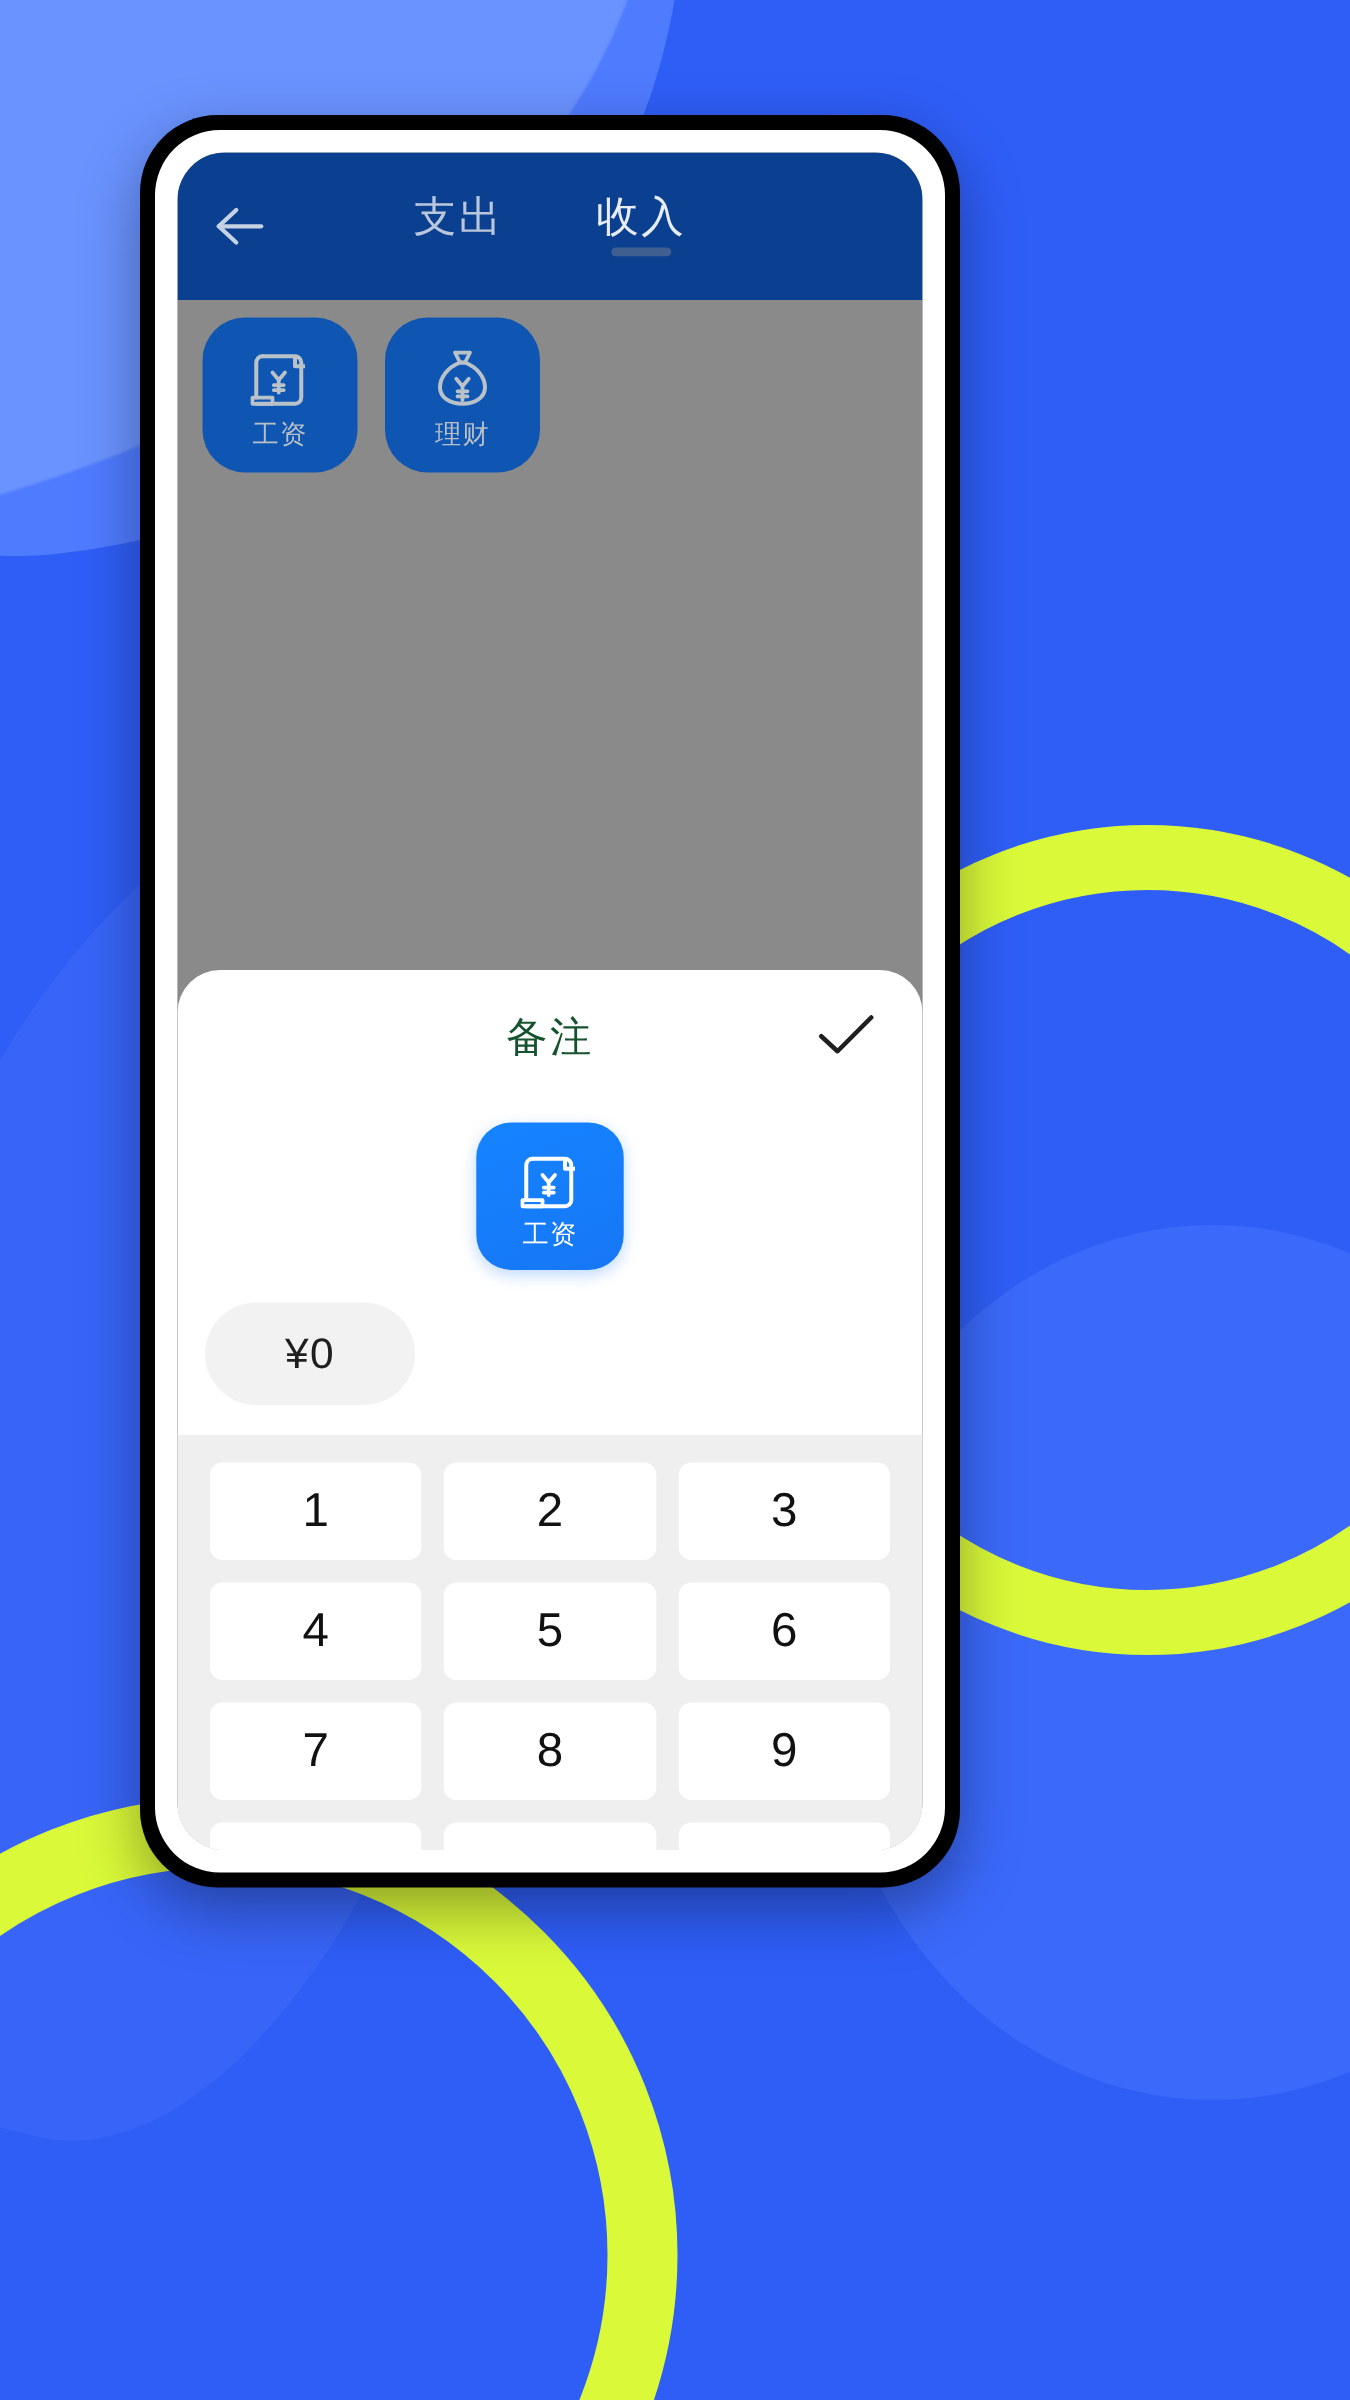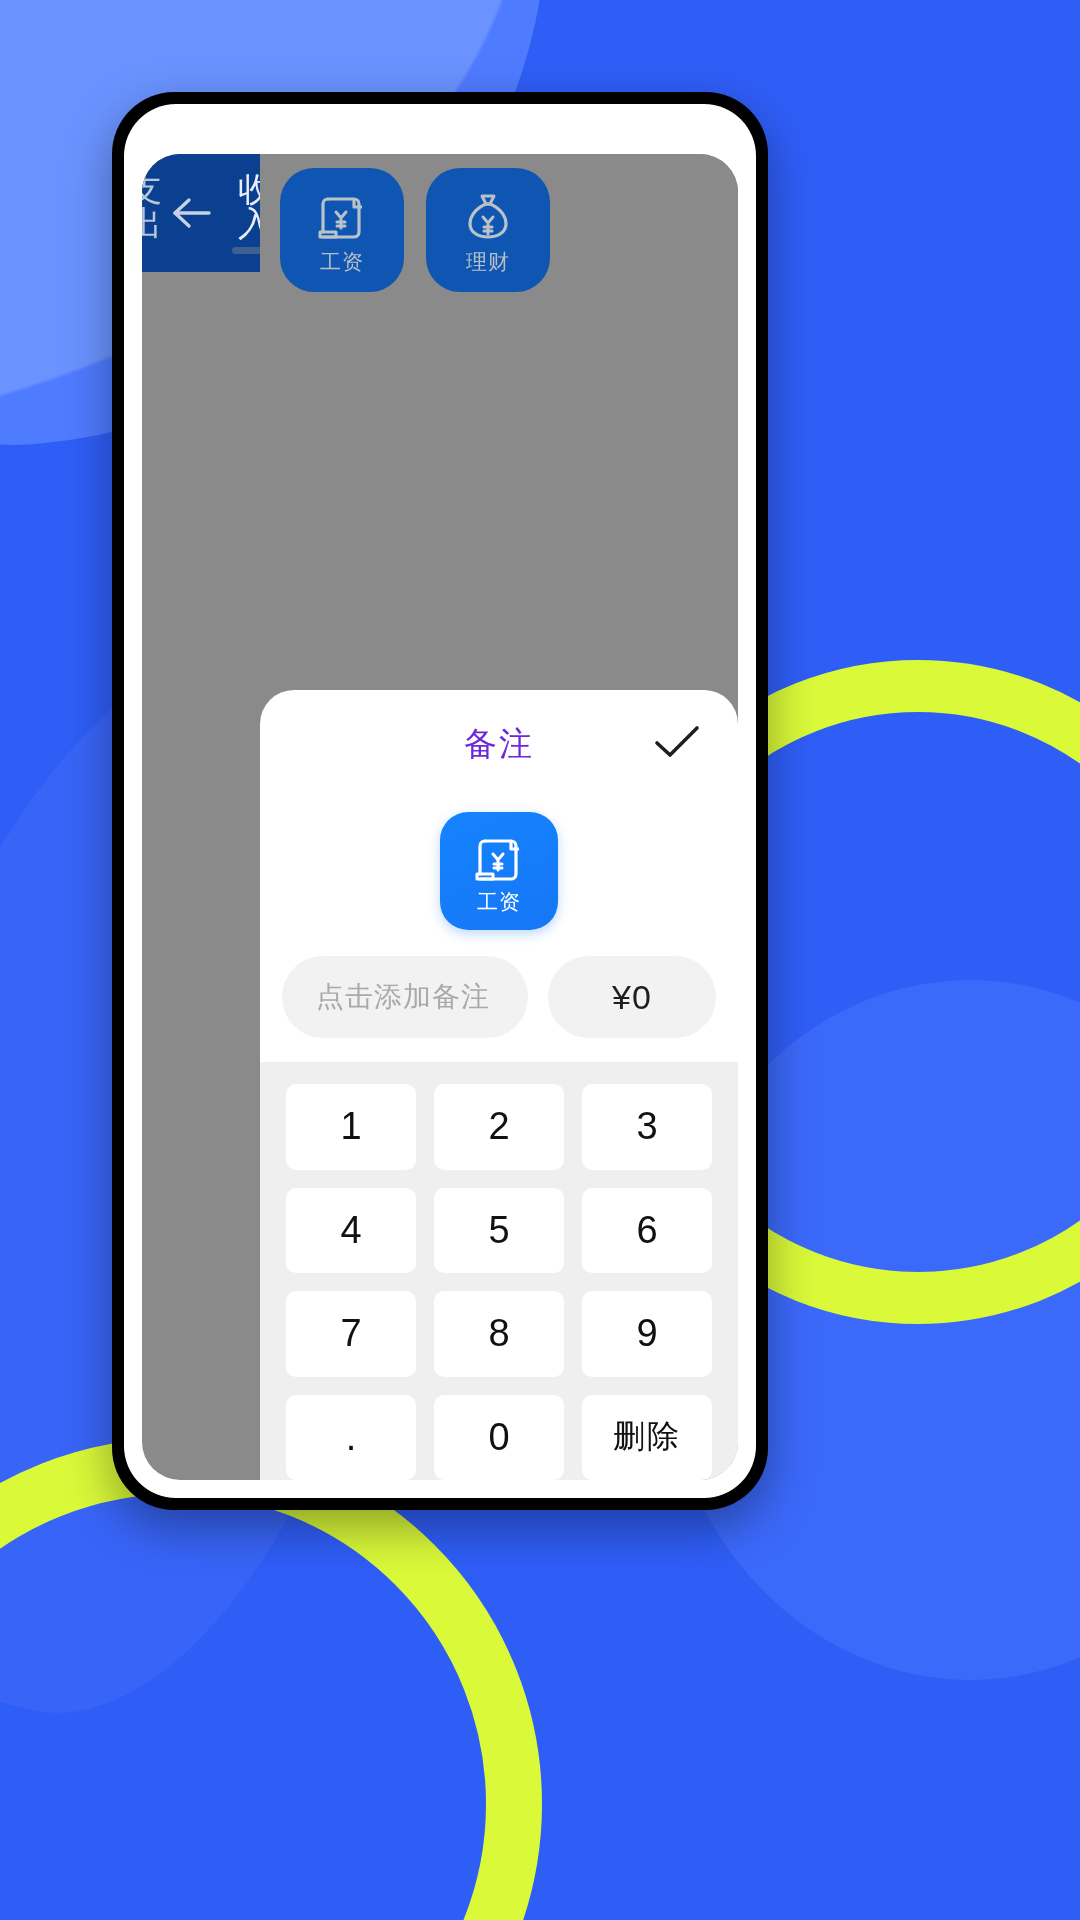--- a/index.html
+++ b/index.html
@@ -51,21 +51,21 @@
     position:absolute;left:112px;top:92px;width:656px;height:1418px;
     background:#000;border-radius:62px;
     box-shadow:0 18px 48px rgba(0,0,0,.35);
   }
   .phone-inner{
     position:absolute;inset:12px;background:#fff;border-radius:52px;overflow:hidden;
   }
   .screen{
     position:absolute;left:18px;right:18px;top:18px;bottom:18px;
     background:#8a8a8a;border-radius:38px;overflow:hidden;
-    display:flex;flex-direction:row;margin-top:32px;
+    display:flex;flex-direction:column;
   }
 
   
   .appbar{
     background:#0b3f8f;height:118px;flex:0 0 118px;
     position:relative;display:flex;align-items:center;
   }
   .back-btn{
     position:absolute;left:26px;top:50%;transform:translateY(-50%);
     width:48px;height:48px;display:flex;align-items:center;justify-content:center;
@@ -104,21 +104,21 @@
   
   .sheet{
     position:absolute;left:0;right:0;bottom:0;top:536px;
     background:#fff;border-radius:34px 34px 0 0;
     display:flex;flex-direction:column;
   }
   .sheet-head{
     position:relative;height:108px;flex:0 0 108px;
     display:flex;align-items:center;justify-content:center;
   }
-  .sheet-title{font-size:33px;color:#6d28d9;letter-spacing:2px;}
+  .sheet-title{font-size:33px;color:#14532d;letter-spacing:2px;}
   .confirm-btn{
     position:absolute;right:34px;top:50%;transform:translateY(-50%);
     width:54px;height:54px;display:flex;align-items:center;justify-content:center;
     cursor:pointer;
   }
 
   .selected-wrap{
     display:flex;justify-content:center;align-items:center;
     padding:14px 0 26px 0;
   }
@@ -249,23 +249,20 @@
                   <path d="M43 10v8h8" stroke="#ffffff" stroke-width="3.2" stroke-linejoin="round"></path>
                   <path d="M9 43h16v5H9z" stroke="#ffffff" stroke-width="3" stroke-linejoin="round"></path>
                   <path d="M25 23l5 6 5-6M30 29v10M26 33h8M26 37h8" stroke="#ffffff" stroke-width="3" stroke-linecap="round"></path>
                 </svg>
               </span>
               <span class="cat-label">工资</span>
             </div>
           </div>
 
           <div class="entry-row">
-            <div class="note-input">
-              <span class="ph">点击添加备注</span>
-            </div>
             <div class="amount-box">
               <span class="val">¥0</span>
             </div>
           </div>
 
           <div class="keypad">
             <div class="key">
                 <span>1</span>
               </div>
             <div class="key">

